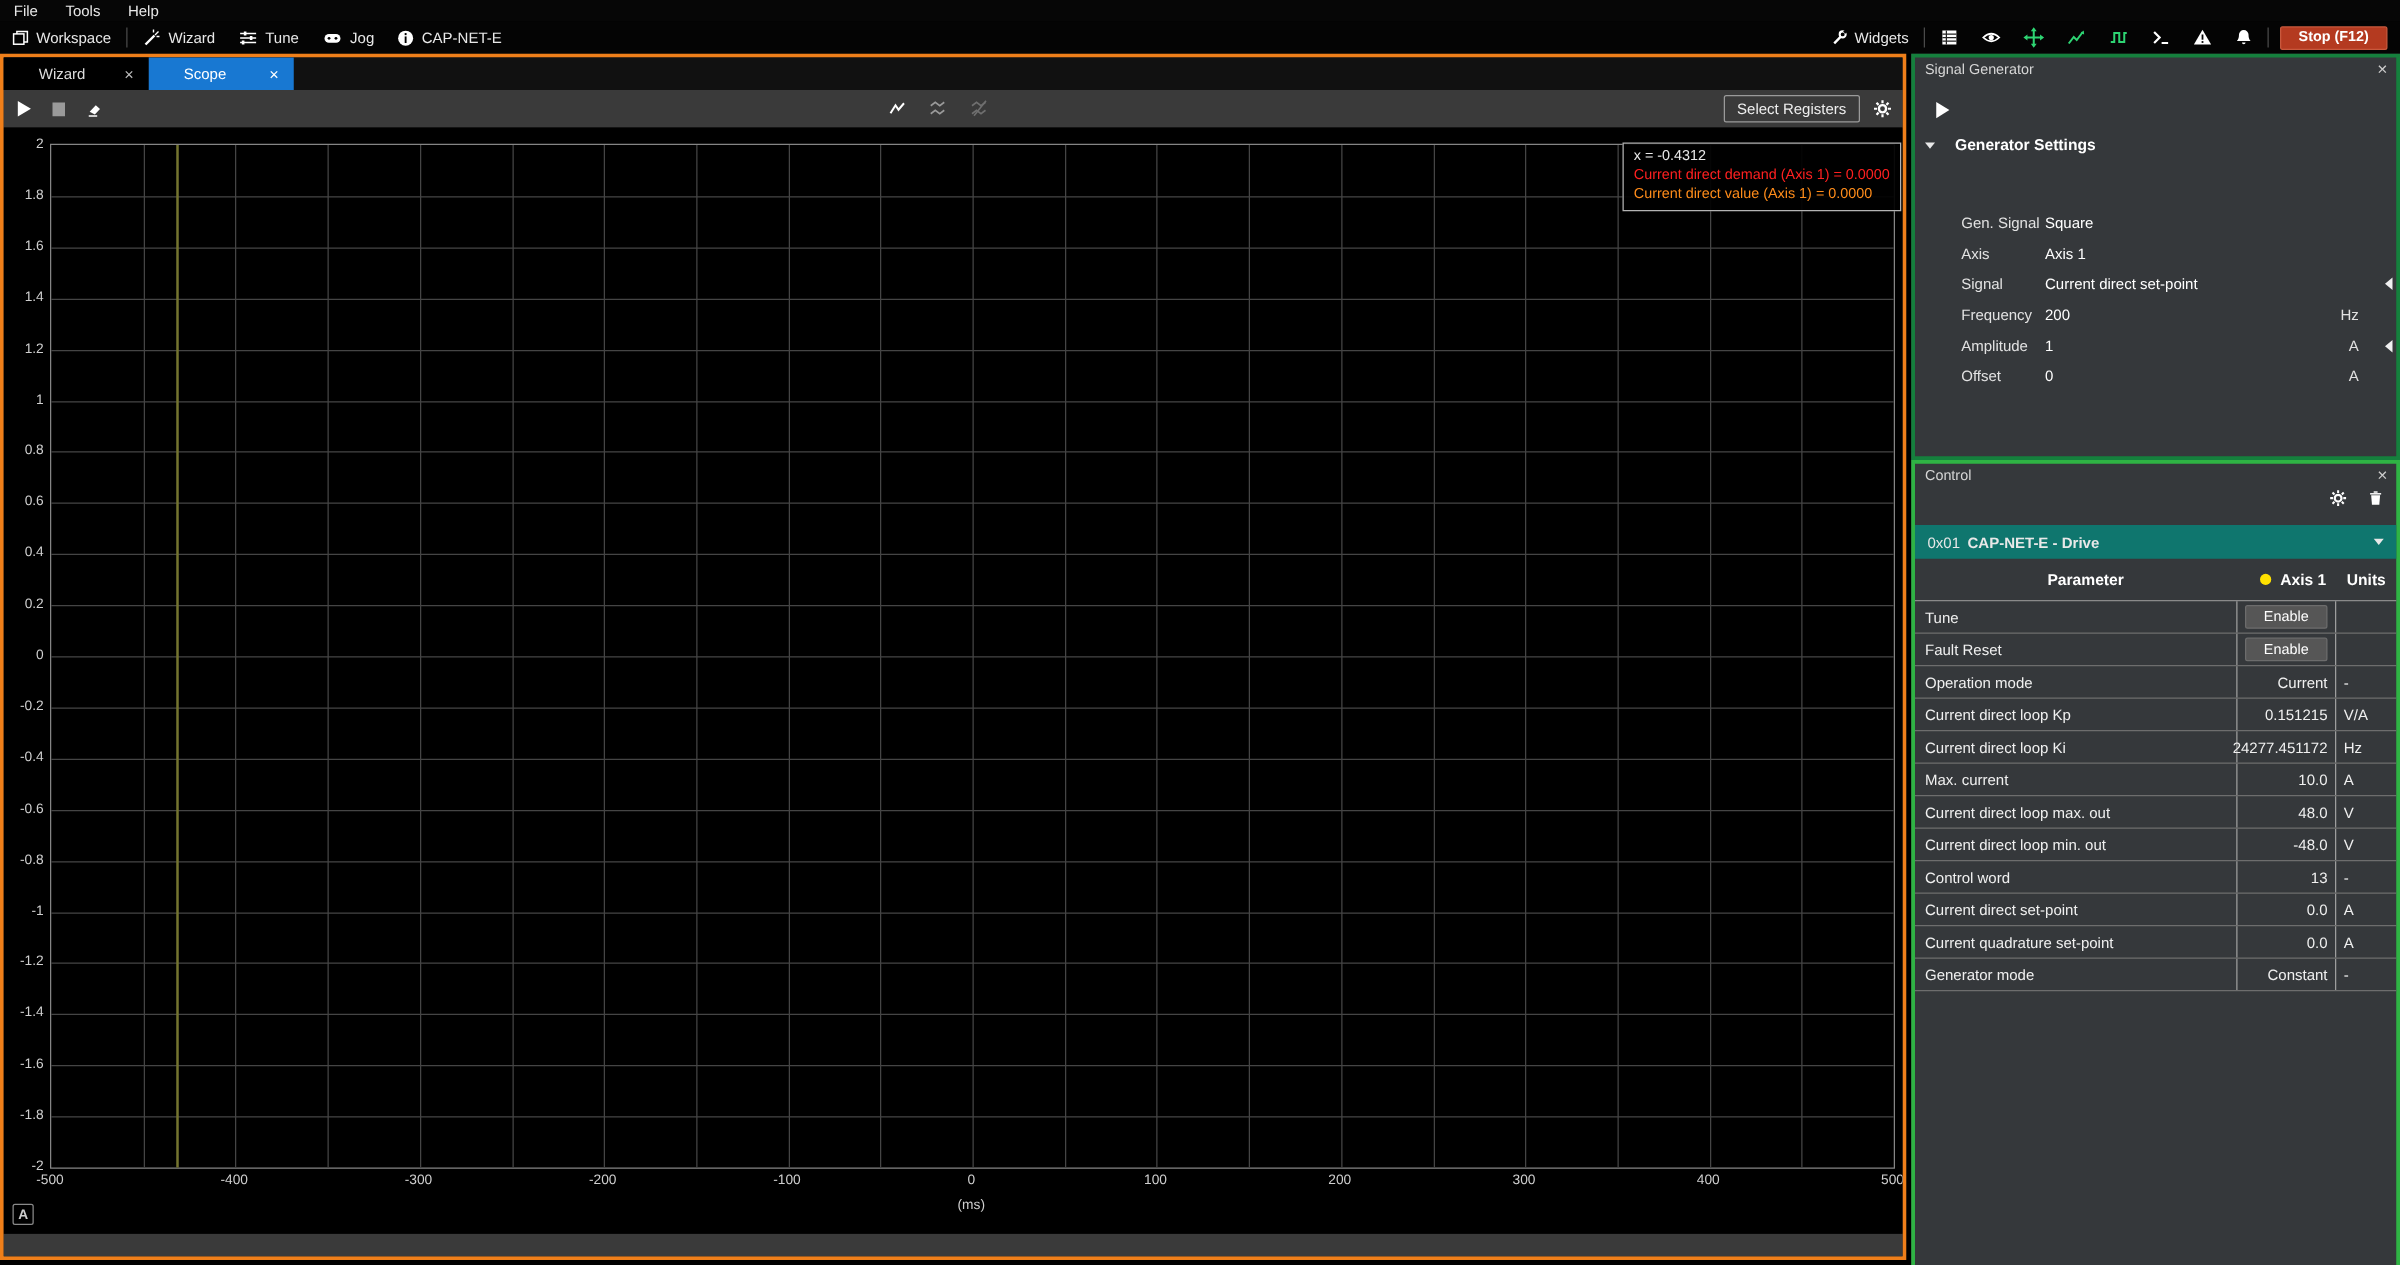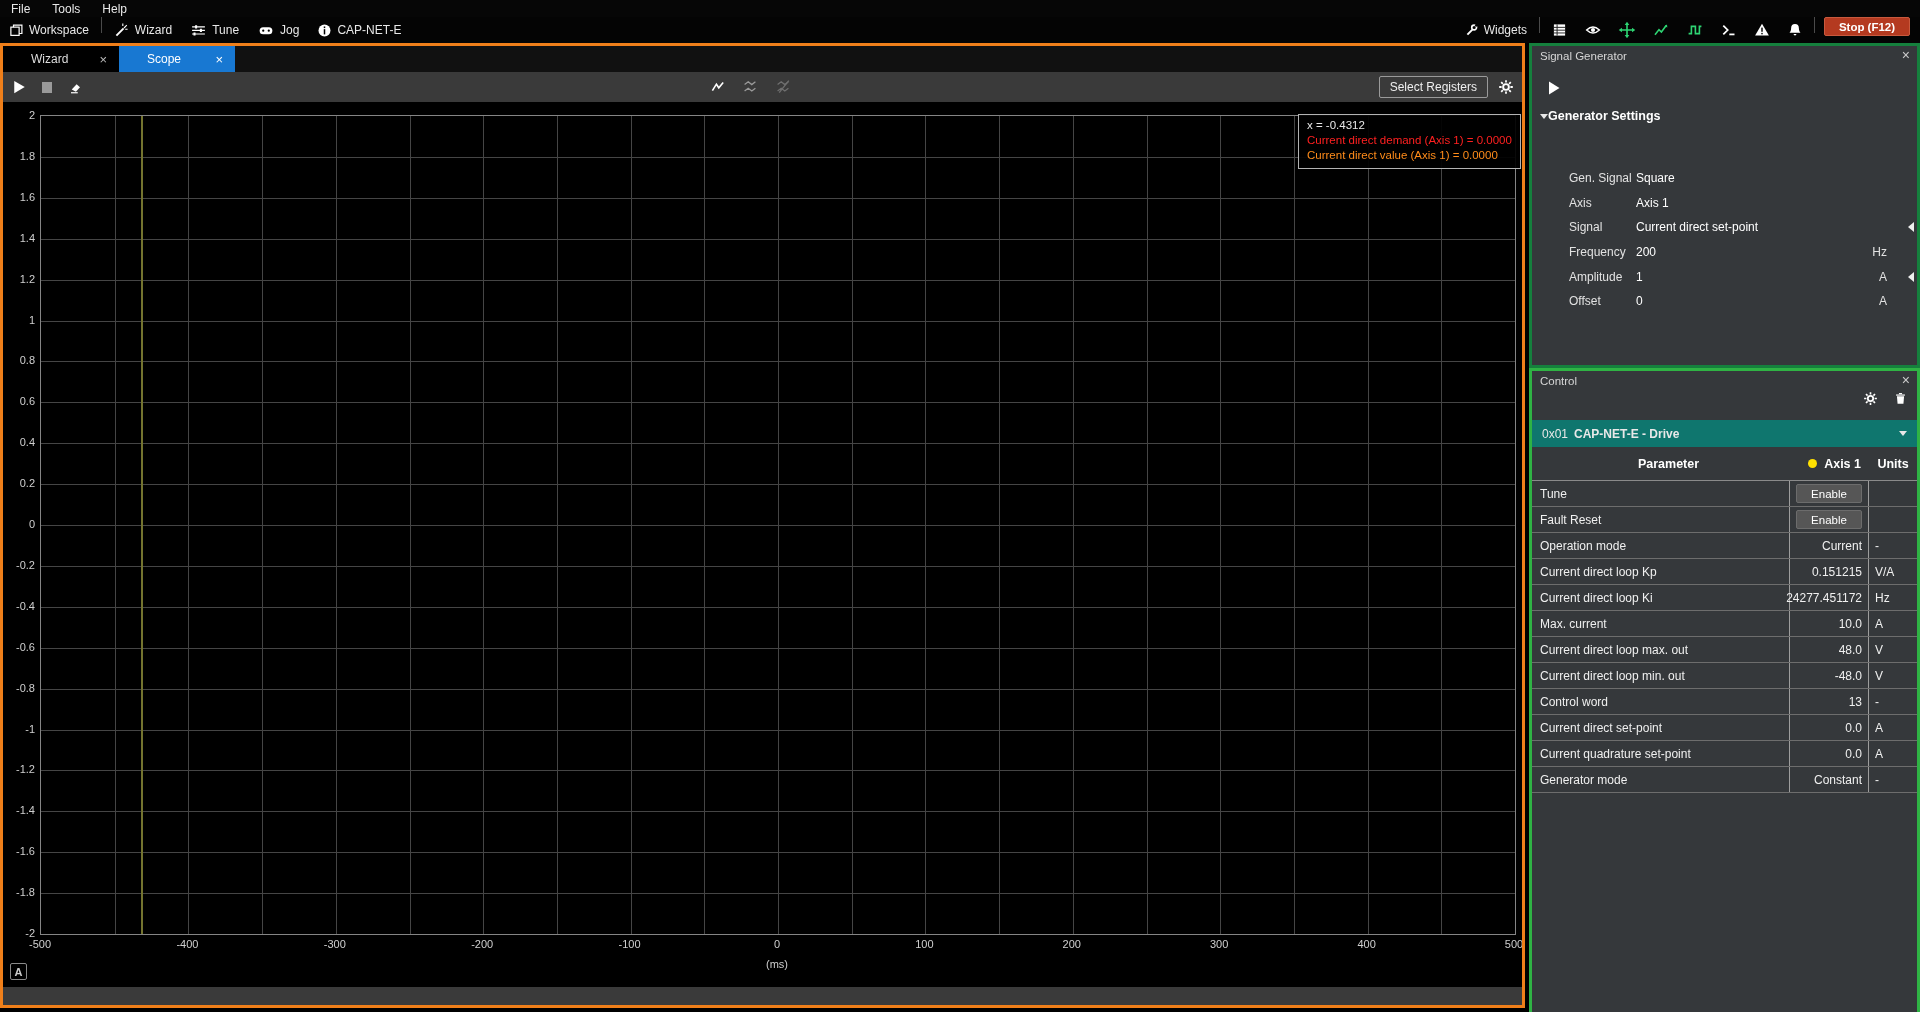--- a/index.html
+++ b/index.html
@@ -6,21 +6,21 @@
   html,body { width:1920px; height:1012px; background:#000; overflow:hidden;
     font-family:"Liberation Sans", sans-serif; color:#e8e8e8; }
 
   
   #menubar { position:absolute; left:0; top:0; width:1920px; height:17px;
     background:#060606; display:flex; align-items:center; font-size:12px; }
   .menu-item { padding:0 11px; color:#e8e8e8; cursor:default; }
 
   
   #toolbar { position:absolute; left:0; top:17px; width:1920px; height:26px;
-    background:#040404; display:flex; font-size:12px; }
+    background:#040404; display:flex; align-items:center; font-size:12px; }
   .tb-item { display:flex; align-items:center; gap:5px; padding:0 9px; height:100%; }
   .tb-divider { width:1px; height:16px; background:#4a4a4a; margin:0 3px; }
   .tb-spacer { flex:1; }
   .tb-icon-btn { display:flex; align-items:center; justify-content:center; padding:0 8px; height:100%; }
   #stop-btn { background:#b43a20; border:1px solid #c9593d; color:#fff; font-weight:bold;
     font-size:11.5px; border-radius:2px; width:86px; height:19px; margin:0 10px 0 6px; cursor:pointer; }
 
   
   #scope-panel { position:absolute; left:0; top:43px; width:1525px; height:965px;
     border:3px solid #ef7f1a; background:#161616; }
@@ -59,21 +59,21 @@
   
   .side-panel { position:absolute; left:1529px; width:391px; background:#35383b; }
   #siggen-panel { top:43px; height:325px; border:3px solid #15803d;padding-left:40px; }
   #control-panel { top:368px; height:705px; border:3px solid #2fb344; }
   .panel-title { position:absolute; top:4px; left:8px; font-size:11.5px; color:#d6d6d6; }
   .panel-close { position:absolute; top:1px; right:7px; font-size:14px; color:#ccc; cursor:pointer; }
 
   
   #sg-play { position:absolute; top:35px; left:16px; cursor:pointer; }
   #sg-section { position:absolute; top:63px; left:8px; font-size:12.5px; font-weight:bold;
-    color:#fff; display:flex; align-items:center; gap:0; cursor:pointer; }
+    color:#fff; display:flex; align-items:center; gap:16px; cursor:pointer; }
   .tri-down { width:0; height:0; border-left:4px solid transparent; border-right:4px solid transparent;
     border-top:5px solid #e8e8e8; display:inline-block; }
   #sg-rows { position:absolute; top:90px; left:0; right:0;margin-top:30px; }
   .sg-row { height:24.6px; position:relative; display:flex; align-items:center; font-size:12px; }
   .sg-label { position:absolute; left:37px; color:#e2e2e2; }
   .sg-value { position:absolute; left:104px; color:#fff; }
   .sg-unit { position:absolute; right:30px; color:#e2e2e2; }
   .sg-spin { position:absolute; right:3px; width:0; height:0;
     border-top:5px solid transparent; border-bottom:5px solid transparent;
     border-right:6px solid #f0f0f0; }

